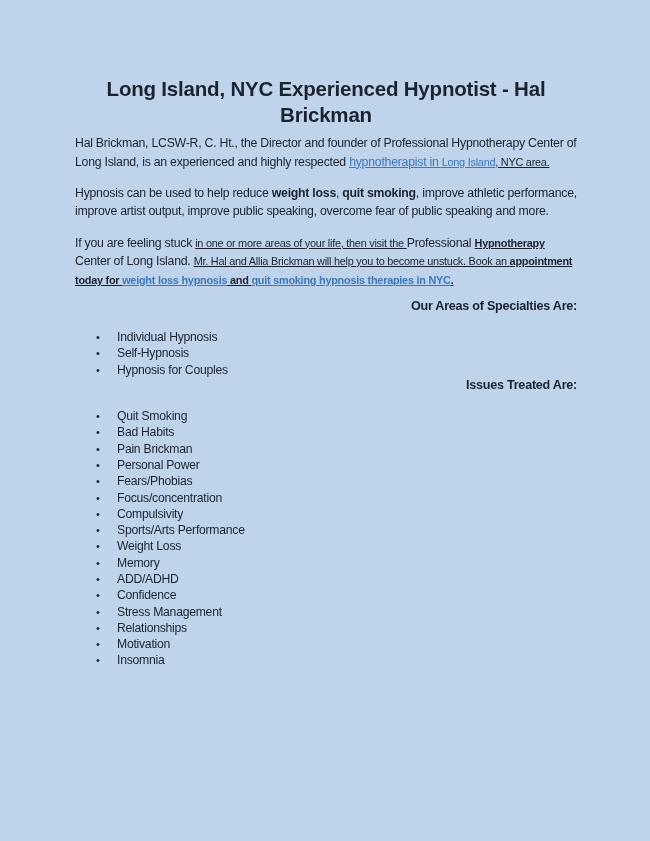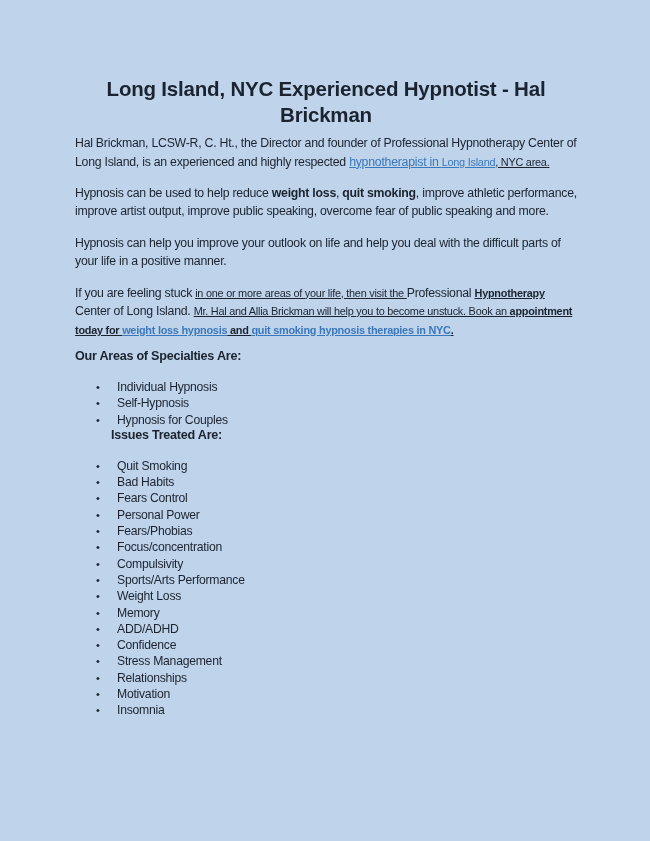--- a/index.html
+++ b/index.html
@@ -41,20 +41,21 @@
   .seg-b { font-weight: bold; }
   a.inline-link {
     color: var(--link);
     text-decoration: underline;
   }
   h2.sec-heading {
     font-size: 12.6px;
     font-weight: bold;
     letter-spacing: -0.25px;
     margin: 0 0 14px 0;
+    text-align: right;
   }
   .heading-gap-1 { margin-top: 10px; }
   .heading-gap-2 { margin-top: 19px; padding-left: 36px; }
   ul.doc-list {
     list-style: none;
     margin: 0;
     padding: 2px 0 0 21px;
   }
   ul.doc-list li {
     display: flex;
@@ -71,21 +72,20 @@
 </style>
 </head>
 <body>
 
 <div class="page">
   <h1 class="title">Long Island, NYC Experienced Hypnotist - Hal Brickman</h1>
 
   <div id="paragraphs">
       <p class="para"><span class="seg-lg">Hal Brickman, LCSW-R, C. Ht., the Director and founder of Professional Hypnotherapy Center of Long Island, is an experienced and highly respected </span><a class="seg-lg inline-link" href="#">hypnotherapist in </a><a class="seg-sm inline-link" href="#">Long Island</a><span class="seg-sm">, NYC area.</span></p>
       <p class="para"><span class="seg-lg">Hypnosis can be used to help reduce </span><span class="seg-lg seg-b">weight loss</span><span class="seg-lg">, </span><span class="seg-lg seg-b">quit smoking</span><span class="seg-lg">, improve athletic performance, improve artist output, improve public speaking, overcome fear of public speaking and more.</span></p>
-      <p class="para"><span class="seg-lg">Hypnosis can help you improve your outlook on life and help you deal with the difficult parts of your life in a positive manner.</span></p>
       <p class="para"><span class="seg-lg">If you are feeling stuck </span><span class="seg-sm">in one or more areas of your life, then visit the </span><span class="seg-lg">Professional </span><span class="seg-sm seg-b">Hypnotherapy </span><span class="seg-lg">Center of Long Island. </span><span class="seg-sm">Mr. Hal and Allia Brickman will help you to become unstuck. Book an </span><span class="seg-sm seg-b">appointment today for </span><a class="seg-sm seg-b inline-link" href="#">weight loss hypnosis</a><span class="seg-sm seg-b"> and </span><a class="seg-sm seg-b inline-link" href="#">quit smoking hypnosis therapies in NYC</a><span class="seg-sm seg-b">.</span></p>
     </div>
 
   <h2 class="sec-heading heading-gap-1">Our Areas of Specialties Are:</h2>
   <ul class="doc-list" id="specialties-list">
       <li>
         <span class="bullet">•</span>
         <span>Individual Hypnosis</span>
       </li>
       <li>
@@ -103,21 +103,21 @@
       <li>
         <span class="bullet">•</span>
         <span>Quit Smoking</span>
       </li>
       <li>
         <span class="bullet">•</span>
         <span>Bad Habits</span>
       </li>
       <li>
         <span class="bullet">•</span>
-        <span>Fears Control</span>
+        <span>Pain Brickman</span>
       </li>
       <li>
         <span class="bullet">•</span>
         <span>Personal Power</span>
       </li>
       <li>
         <span class="bullet">•</span>
         <span>Fears/Phobias</span>
       </li>
       <li>

